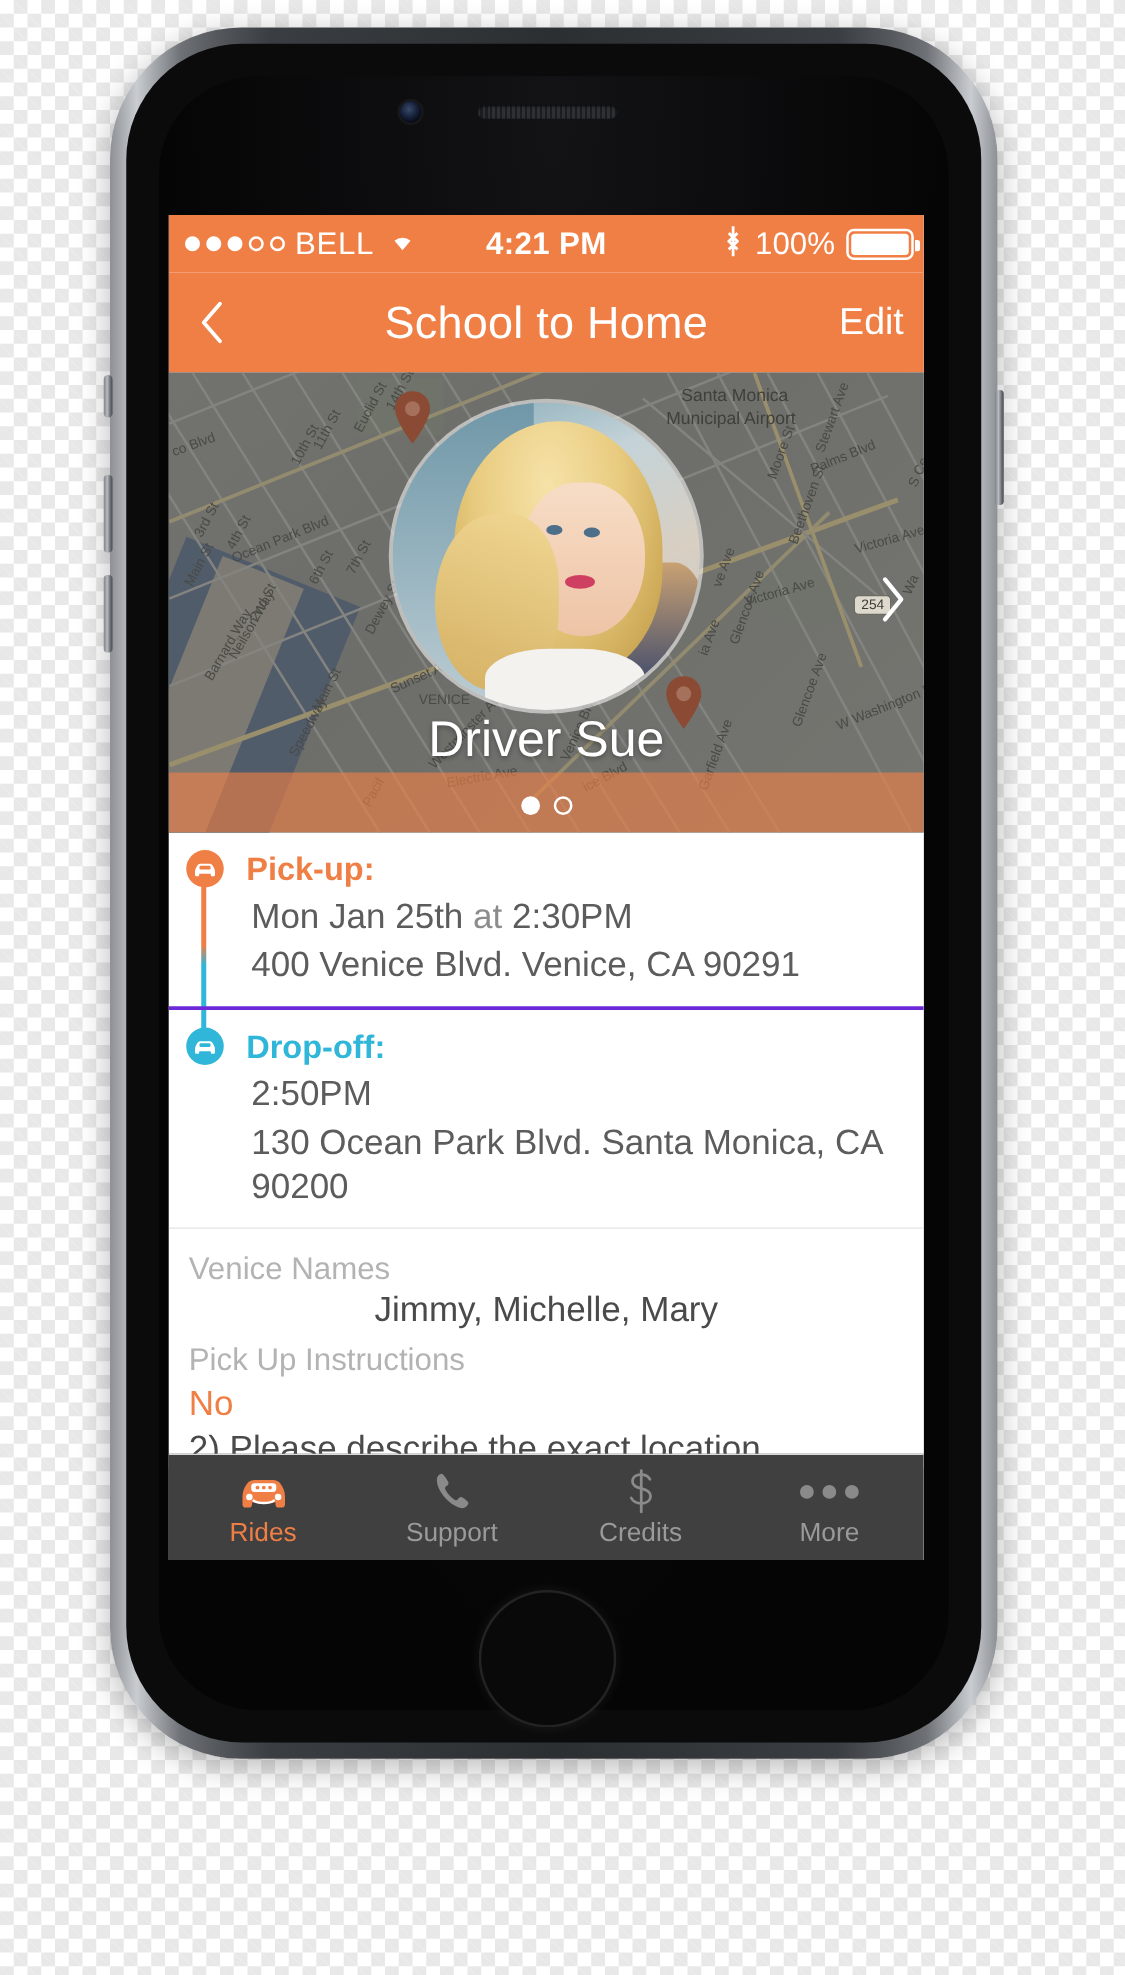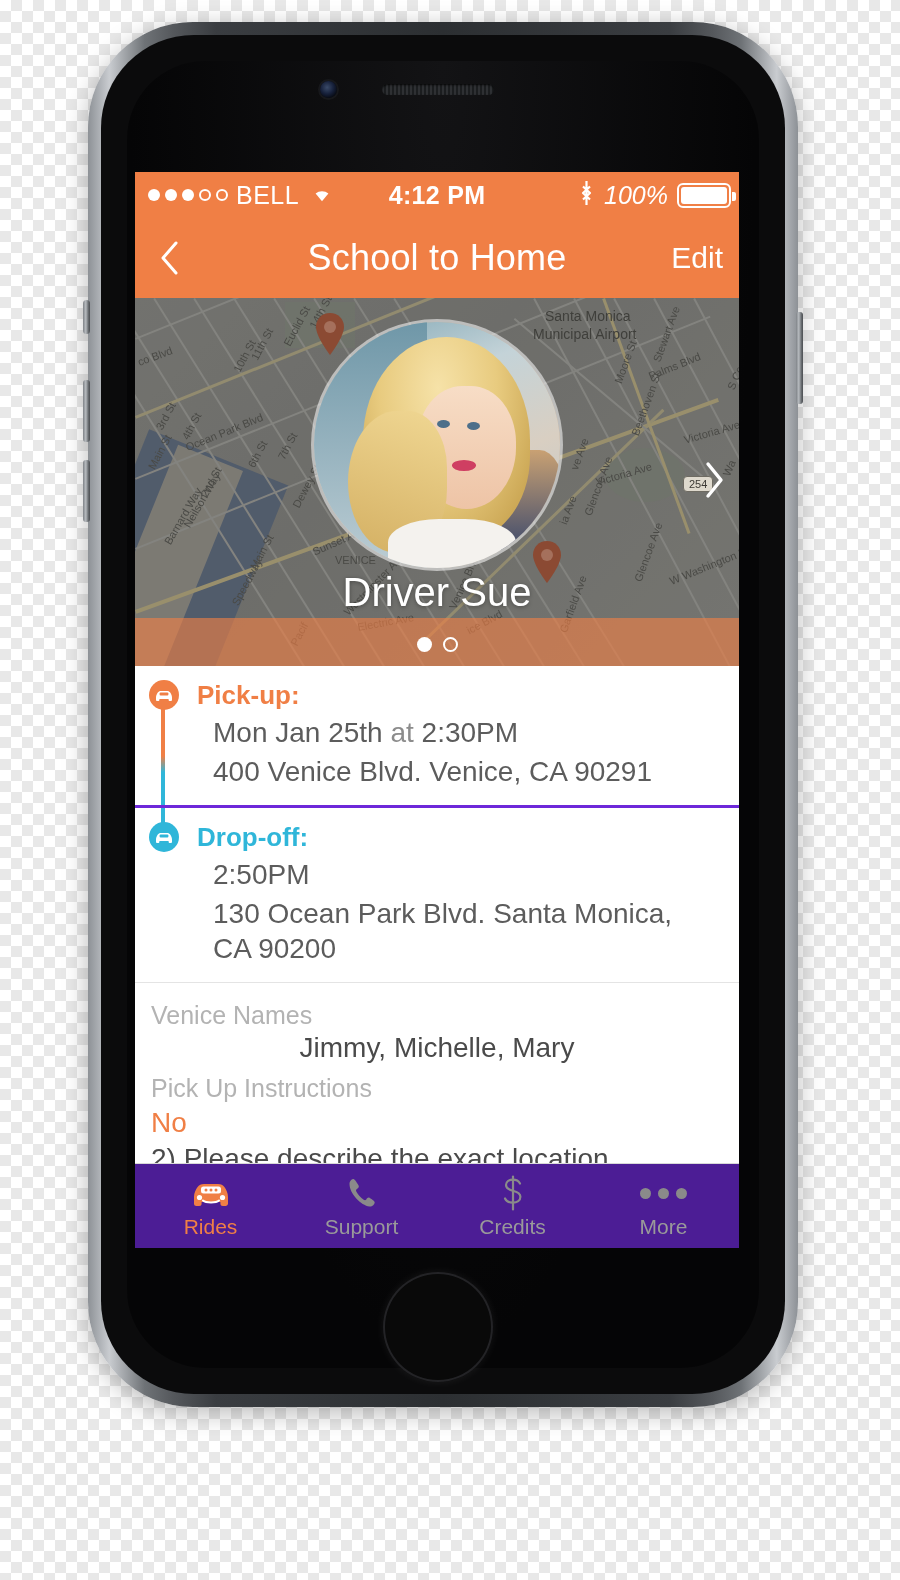--- a/index.html
+++ b/index.html
@@ -77,21 +77,21 @@
     display:flex;align-items:center;position:relative;
     font-size:24px;
   }
   .sb-left{position:absolute;left:13px;display:flex;align-items:center;gap:8px;}
   .dots{display:flex;align-items:center;gap:5px;}
   .dot{width:12px;height:12px;border-radius:50%;background:#fff;}
   .dot.hollow{background:transparent;border:2px solid #fff;width:8px;height:8px;}
   .carrier{font-size:25px;letter-spacing:.5px;}
   .wifi{display:inline-block;margin-left:2px;}
   .sb-center{position:absolute;left:0;right:0;text-align:center;font-weight:bold;font-size:25px;letter-spacing:.3px;}
-  .sb-right{position:absolute;right:8px;display:flex;align-items:center;gap:9px;font-style:italic;}
+  .sb-right{position:absolute;right:8px;display:flex;align-items:center;gap:9px;}
   .bt{font-size:24px;line-height:1;}
   .pct{font-size:25px;}
   .battery{
     width:54px;height:25px;border:2.5px solid #fff;border-radius:6px;position:relative;
     display:flex;align-items:center;padding:2px;box-sizing:border-box;
   }
   .battery::after{content:"";position:absolute;right:-7px;top:7px;width:4px;height:9px;background:#fff;border-radius:0 2px 2px 0;}
   .battery i{display:block;width:100%;height:100%;background:#fff;border-radius:3px;}
 
   
@@ -205,33 +205,33 @@
   .stop.drop{border-bottom:1px solid #e4e4e4;}
   .stop-icon{
     position:absolute;left:14px;top:14px;width:30px;height:30px;border-radius:50%;
     display:flex;align-items:center;justify-content:center;
   }
   .stop-icon.orange{background:#F07F45;}
   .stop-icon.blue{background:#2FB6D9;}
   .stop-label{font-size:26px;margin:0 0 4px 0;font-weight:bold;}
   .stop-label.orange{color:#F07F45;}
   .stop-label.blue{color:#2FB6D9;}
-  .stop-line{font-size:28px;color:#5c5c5c;margin:4px 16px;line-height:1.25;}
+  .stop-line{font-size:28px;color:#5c5c5c;margin:4px 4px;line-height:1.25;}
   .stop-line .muted{color:#8c8c8c;}
 
   .section{padding:12px 16px 0 16px;}
   .sec-label{font-size:25px;color:#b3b3b3;margin:6px 0 2px 0;}
   .sec-value{font-size:28px;color:#4a4a4a;margin:2px 0 10px 0;text-align:center;}
   .qline{font-size:28px;color:#4a4a4a;margin:4px 0;}
   .aline{font-size:28px;color:#F07F45;margin:4px 0;}
 
   
   .tabbar{
     position:absolute;left:0;right:0;bottom:0;height:84px;
-    background:#4c1d95;border-top:1px solid #d8d8d8;
+    background:#404040;border-top:1px solid #d8d8d8;
     display:flex;
   }
   .tab{flex:1;display:flex;flex-direction:column;align-items:center;justify-content:center;gap:2px;cursor:pointer;}
   .tab-ico{height:40px;display:flex;align-items:center;justify-content:center;}
   .tab-lbl{font-size:21px;color:#9a9a9a;}
   .tab.active .tab-lbl{color:#F07F45;}
   .dots3{display:flex;gap:7px;}
   .dots3 i{width:11px;height:11px;border-radius:50%;background:#8a8a8a;display:block;}
 </style>
 </head>
@@ -265,21 +265,21 @@
           <i class="dot hollow"></i>
           <i class="dot hollow"></i>
       </span>
       <span class="carrier">BELL</span>
       <span class="wifi">
         <svg width="26" height="20" viewBox="0 0 26 20">
             <path d="M13 18.2 L6.6 10.6 A9.6 9.6 0 0 1 19.4 10.6 Z" fill="#fff"></path>
           </svg>
       </span>
     </div>
-    <div class="sb-center">4:12 PM</div>
+    <div class="sb-center">4:21 PM</div>
     <div class="sb-right">
       <span class="bt">
         <svg width="17" height="26" viewBox="0 0 17 26">
             <path d="M5 6.5 L12 13 L5 19.5 M8.5 1 L8.5 25 M12 6.5 L5 13 L12 19.5" stroke="#fff" stroke-width="2.2" fill="none" stroke-linejoin="round"></path>
           </svg>
       </span>
       <span class="pct">100%</span>
       <span class="battery">
           <i></i>
         </span>

